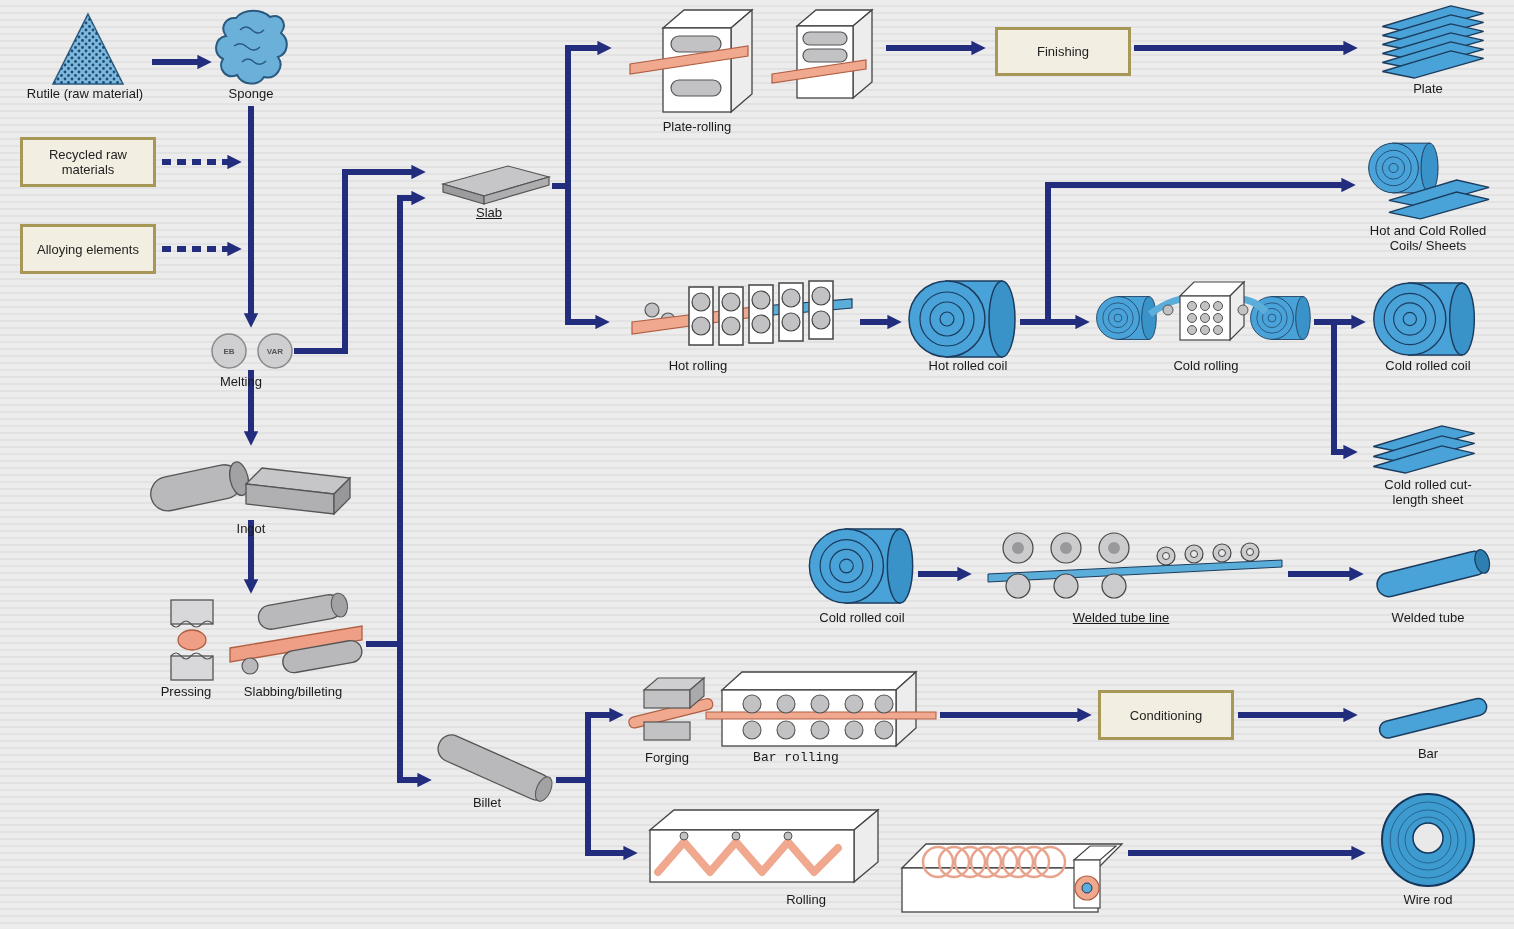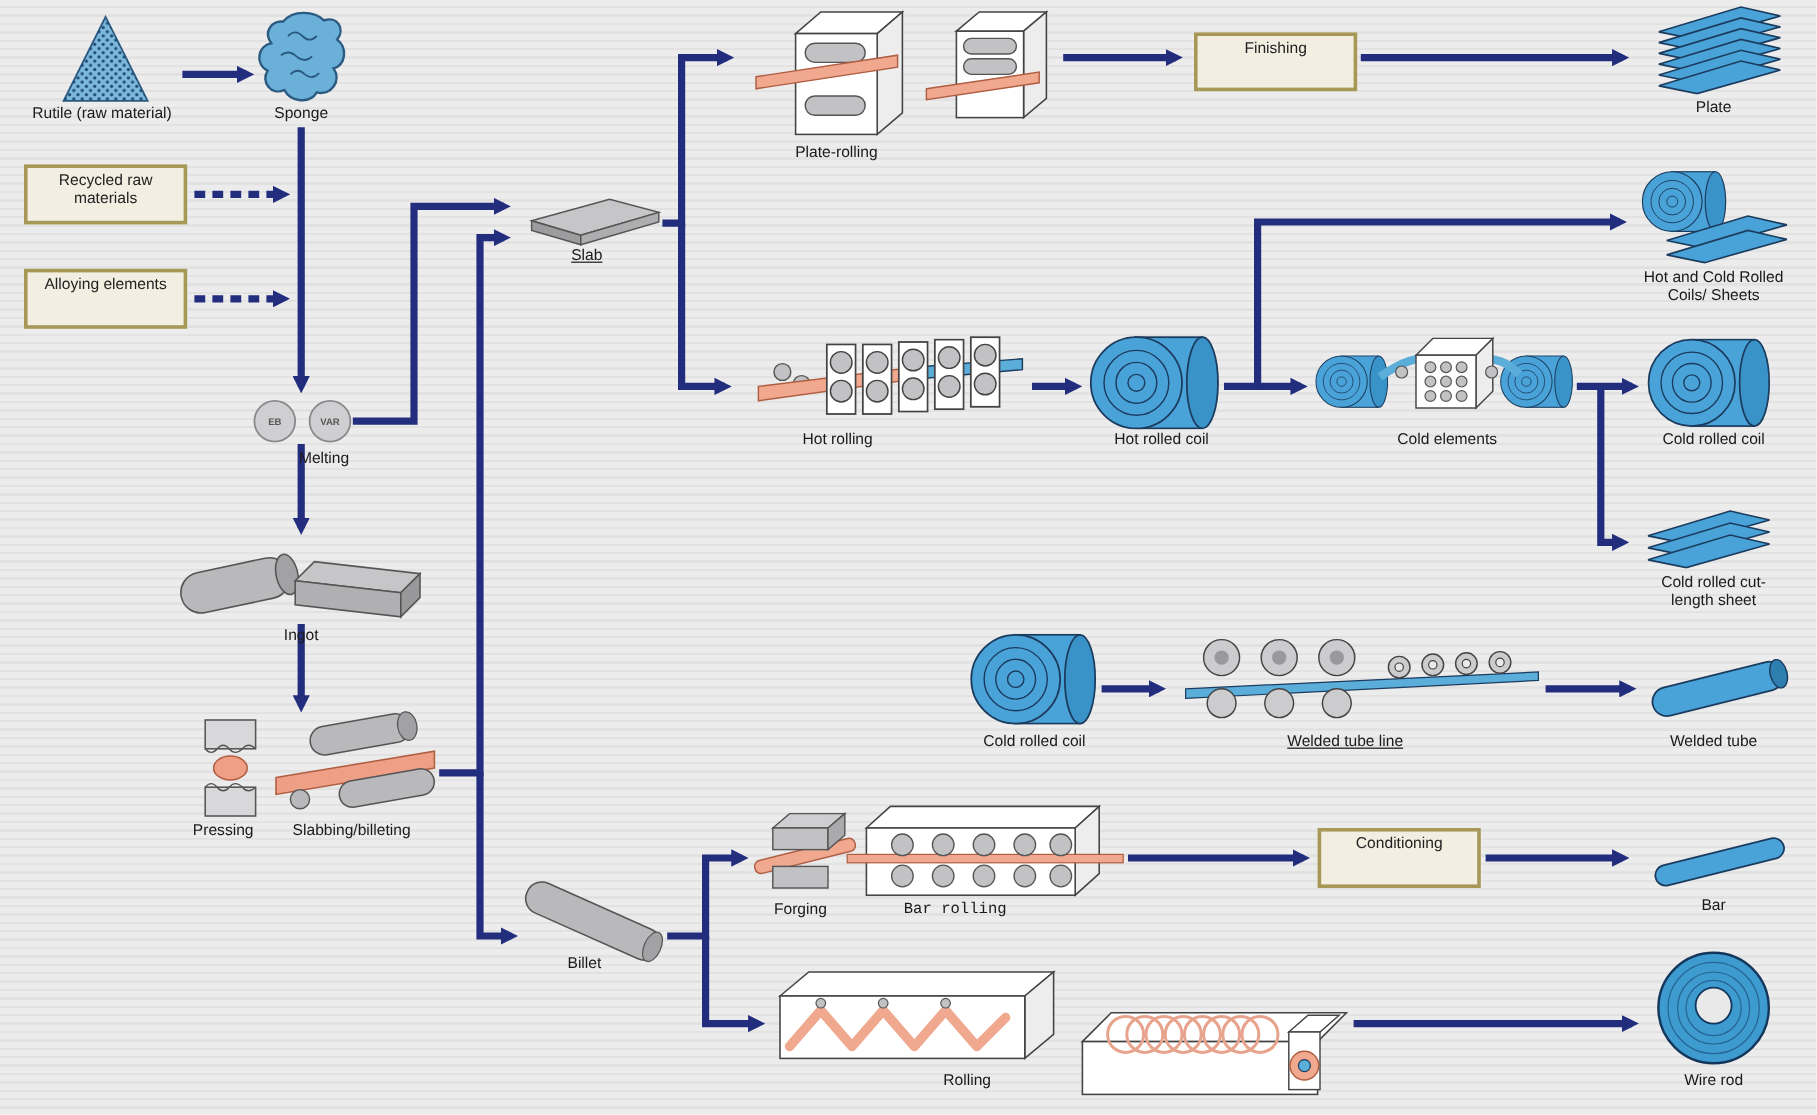--- a/index.html
+++ b/index.html
@@ -11,21 +11,21 @@
   .art { position:absolute; left:0; top:0; }
   .flow { stroke:#232d7e; stroke-width:6; fill:none; }
   .dash { stroke-dasharray:9 6; }
   .lbl {
     position:absolute; font-size:13px; color:#1a1a1a;
     text-align:center; line-height:1.18;
   }
   .procbox {
     position:absolute; width:136px; height:50px; box-sizing:border-box;
     background:#f2efe2; border:3px solid #a89858;
-    display:flex; align-items:flex-start; justify-content:center;
+    display:flex; align-items:center; justify-content:center;
     text-align:center; font-size:13px; color:#222; padding:2px 6px;
   }
   .circ-t { font-family:"Liberation Sans",sans-serif; font-weight:bold; font-size:8px; fill:#555; text-anchor:middle; }
 </style>
 </head>
 <body>
 
 <div class="canvas">
 
 <svg class="art" width="1514" height="929" xmlns="http://www.w3.org/2000/svg" xmlns:xlink="http://www.w3.org/1999/xlink">
@@ -316,30 +316,30 @@
 </div>
 <div class="procbox" style="left:995px; top:27px; height:49px;">
   <span>Finishing</span>
 </div>
 <div class="procbox" style="left:1098px; top:690px;">
   <span>Conditioning</span>
 </div>
 
 <div class="lbl" style="left:5px; top:86px; width:160px;">Rutile (raw material)</div>
 <div class="lbl" style="left:211px; top:86px; width:80px;">Sponge</div>
-<div class="lbl" style="left:211px; top:374px; width:80px;text-align:right;">Melting</div>
+<div class="lbl" style="left:201px; top:374px; width:80px;">Melting</div>
 <div class="lbl" style="left:449px; top:205px; width:80px;text-decoration:underline;">Slab</div>
 <div class="lbl" style="left:211px; top:521px; width:80px;">Ingot</div>
 <div class="lbl" style="left:146px; top:684px; width:80px;">Pressing</div>
 <div class="lbl" style="left:218px; top:684px; width:150px;">Slabbing/billeting</div>
 <div class="lbl" style="left:637px; top:119px; width:120px;">Plate-rolling</div>
 <div class="lbl" style="left:1368px; top:81px; width:120px;">Plate</div>
 <div class="lbl" style="left:638px; top:358px; width:120px;">Hot rolling</div>
 <div class="lbl" style="left:898px; top:358px; width:140px;">Hot rolled coil</div>
-<div class="lbl" style="left:1146px; top:358px; width:120px;">Cold elements</div>
+<div class="lbl" style="left:1146px; top:358px; width:120px;">Cold rolling</div>
 <div class="lbl" style="left:1358px; top:358px; width:140px;">Cold rolled coil</div>
 <div class="lbl" style="left:1356px; top:223px; width:144px;">Hot and Cold Rolled Coils/ Sheets</div>
 <div class="lbl" style="left:1368px; top:477px; width:120px;">Cold rolled cut-length sheet</div>
 <div class="lbl" style="left:792px; top:610px; width:140px;">Cold rolled coil</div>
 <div class="lbl" style="left:1051px; top:610px; width:140px;text-decoration:underline;">Welded tube line</div>
 <div class="lbl" style="left:1358px; top:610px; width:140px;">Welded tube</div>
 <div class="lbl" style="left:447px; top:795px; width:80px;">Billet</div>
 <div class="lbl" style="left:627px; top:750px; width:80px;">Forging</div>
 <div class="lbl" style="left:736px; top:750px; width:120px;font-family:Liberation Mono, monospace;">Bar rolling</div>
 <div class="lbl" style="left:1388px; top:746px; width:80px;">Bar</div>

